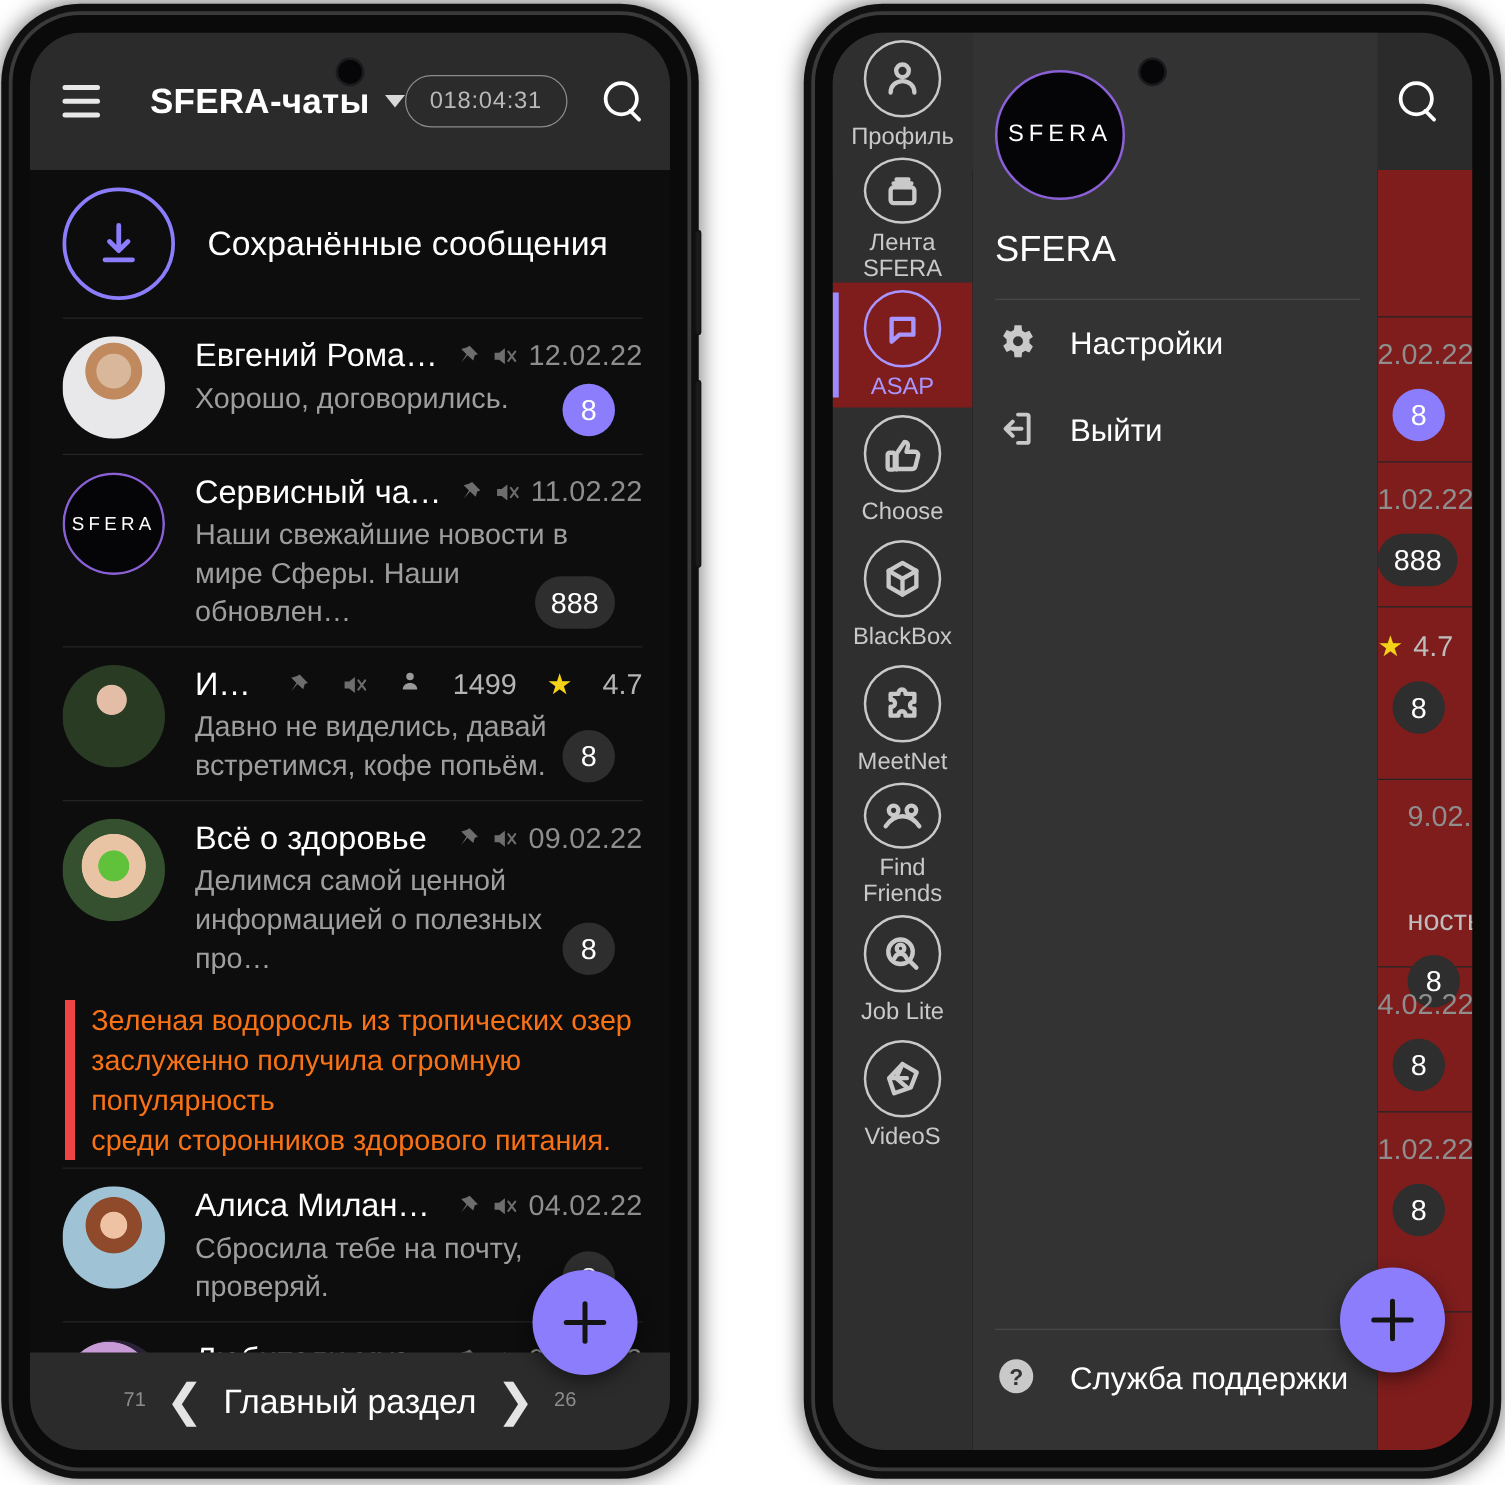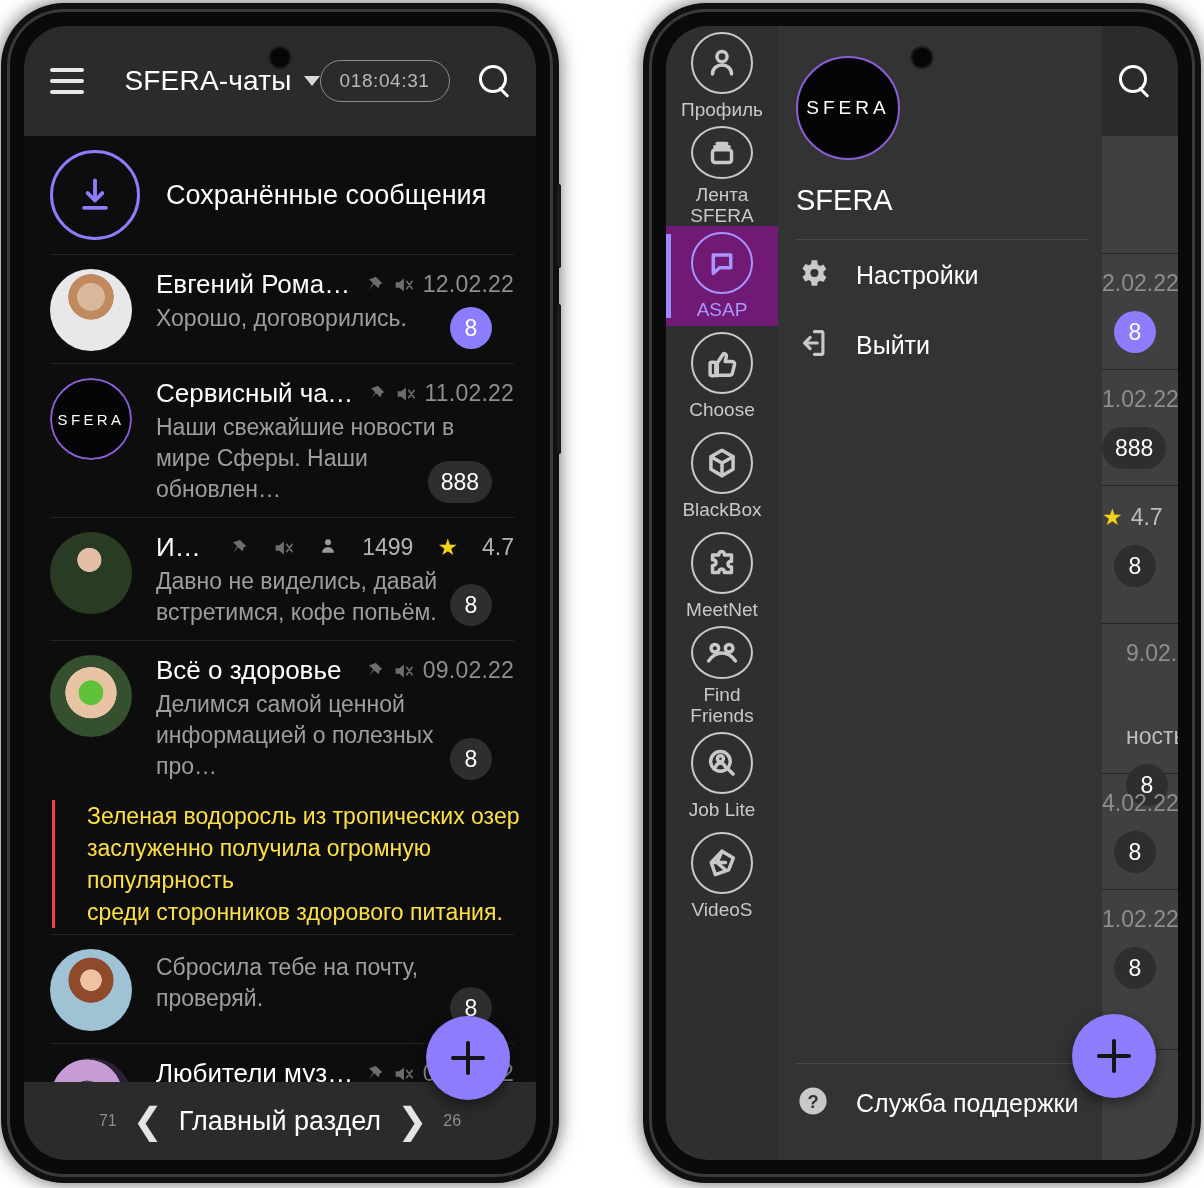--- a/index.html
+++ b/index.html
@@ -19,21 +19,21 @@
   .sidebtn{position:absolute;right:-11px;width:5px;border-radius:3px;background:#1d1d1d;
            box-shadow:inset 0 0 2px #000;}
   .sb1{top:172px;height:84px;}
   .sb2{top:292px;height:150px;}
 
   
   .appbar{position:absolute;left:0;right:0;top:0;height:110px;background:#2b2b2b;
           display:flex;align-items:center;padding:0 26px;box-sizing:border-box;z-index:20;}
   .burger{width:36px;height:26px;display:flex;flex-direction:column;justify-content:space-between;cursor:pointer;}
   .burger i{display:block;height:4px;background:#e8e8e8;border-radius:2px;}
-  .apptitle{margin-left:40px;color:#fff;font-size:28px;letter-spacing:.2px;white-space:nowrap;}
+  .apptitle{margin-left:40px;color:#fff;font-size:28px;letter-spacing:.2px;white-space:nowrap;font-weight:bold;}
   .caret{margin-left:12px;width:0;height:0;border-left:8px solid transparent;
          border-right:8px solid transparent;border-top:10px solid #d8d8d8;align-self:center;}
   .timer{margin-left:auto;border:1.6px solid #8c8c8c;border-radius:24px;
          padding:9px 19px;color:#b9b9b9;font-size:19px;letter-spacing:.6px;}
   .searchico{margin-left:28px;width:34px;height:34px;position:relative;}
   .searchico .ring{position:absolute;left:1px;top:1px;width:22px;height:22px;border:3.4px solid #fff;border-radius:50%;}
   .searchico .hdl{position:absolute;left:21px;top:22px;width:13px;height:3.4px;background:#fff;
                   border-radius:2px;transform:rotate(45deg);transform-origin:left center;}
 
   
@@ -54,22 +54,22 @@
   .date{color:#8e8e8e;font-size:23px;letter-spacing:.2px;}
   .members{color:#b4b4b4;font-size:23px;}
   .rate{color:#b4b4b4;font-size:23px;}
   .star{color:#f5d21a;font-size:23px;}
   .prev{color:#9e9e9e;font-size:23px;line-height:31px;margin-top:3px;
         max-width:330px;white-space:pre-line;}
   .badge{position:absolute;right:22px;border-radius:22px;min-width:42px;height:42px;
          display:flex;align-items:center;justify-content:center;color:#fff;font-size:23px;
          background:#2e2e2e;padding:0 13px;box-sizing:border-box;}
   .badge.accent{background:#8b7dfb;color:#fff;}
-  .quote{margin:6px 0 6px 28px;padding-left:32px;border-left:3px solid #ef4444;
-         color:#fde047;font-size:23px;line-height:32px;white-space:pre-line;}
+  .quote{margin:6px 0 6px 28px;padding-left:13px;border-left:8px solid #ef4444;
+         color:#f97316;font-size:23px;line-height:32px;white-space:pre-line;}
 
   
   .pin{width:20px;height:20px;flex:none;}
   .mute{width:22px;height:22px;flex:none;}
 
   
   .fab{position:absolute;right:26px;bottom:60px;width:84px;height:84px;border-radius:50%;
        background:#8b7dfb;display:flex;align-items:center;justify-content:center;z-index:30;
        box-shadow:0 5px 14px rgba(0,0,0,.45);}
   .fab:before,.fab:after{content:"";position:absolute;background:#141414;border-radius:2px;}
@@ -79,21 +79,21 @@
              display:flex;align-items:center;justify-content:center;gap:16px;z-index:25;}
   .bnum{color:#8d8d8d;font-size:16px;}
   .chev{color:#e4e4e4;font-size:36px;line-height:1;font-weight:bold;}
   .bmain{color:#fff;font-size:27px;}
 
   
   .rail{position:absolute;left:0;top:0;bottom:0;width:112px;background:#2f2f2f;z-index:30;
         overflow:hidden;}
   .rail-item{position:relative;height:100px;display:flex;flex-direction:column;
              align-items:center;justify-content:center;}
-  .rail-item.active{background:#701a75;}
+  .rail-item.active{background:#7f1d1d;}
   .rail-item.active .bar{position:absolute;left:0;top:8px;bottom:8px;width:5px;background:#9b8bff;}
   .ricon{width:58px;height:58px;border-radius:50%;border:2.4px solid #c9c9c9;
          display:flex;align-items:center;justify-content:center;}
   .rail-item.active .ricon{border-color:#a995ff;}
   .rlabel{margin-top:5px;color:#c9c9c9;font-size:19px;text-align:center;line-height:21px;}
   .rail-item.active .rlabel{color:#a995ff;}
 
   .drawer{position:absolute;left:112px;top:0;bottom:0;width:324px;background:#333333;z-index:29;
           display:flex;flex-direction:column;}
   .dw-logo{width:100px;height:100px;border-radius:50%;background:#050508;border:2.4px solid #8b5fd6;
@@ -105,21 +105,21 @@
   .dw-item{display:flex;align-items:center;height:70px;padding-left:18px;gap:26px;}
   .dw-label{color:#fff;font-size:25px;}
   .dw-spacer{flex:1;}
   .dw-bot{padding-bottom:22px;}
 
   .fill{fill:#c9c9c9;}
   .stroke{fill:none;stroke:#c9c9c9;stroke-width:2.2;stroke-linecap:round;stroke-linejoin:round;}
   .strokeP{fill:none;stroke:#a995ff;stroke-width:2.2;stroke-linecap:round;stroke-linejoin:round;}
 
   
-  .p2list{position:absolute;left:436px;right:0;top:110px;bottom:0;background:#404040;overflow:hidden;}
+  .p2list{position:absolute;left:436px;right:0;top:110px;bottom:0;background:#7f1d1d;overflow:hidden;}
   .p2row{position:relative;box-sizing:border-box;border-bottom:1px solid #242424;padding:16px 22px 14px 0;}
   .p2date{color:#8e8e8e;font-size:23px;text-align:left;padding-left:0;}
   .p2badge{margin-top:14px;margin-left:auto;border-radius:22px;min-width:42px;height:42px;
            display:flex;align-items:center;justify-content:center;color:#fff;font-size:23px;
            background:#2e2e2e;padding:0 13px;box-sizing:border-box;width:fit-content;}
   .p2badge.accent{background:#8b7dfb;}
   .p2txt{color:#bdbdbd;font-size:23px;}
 </style>
 </head>
 <body>
@@ -270,20 +270,35 @@
           </div>
           <div class="quote">Зеленая водоросль из тропических озер
 заслуженно получила огромную популярность
 среди сторонников здорового питания.</div>
           <div class="sep"></div>
           <div class="row">
             <div class="av">
               <div style="width:100%;height:100%;background:radial-gradient(circle at 50% 38%,#efc2a4 0 16%,#8e4a2a 17% 34%,#9fc2d4 35% 100%);"></div>
             </div>
             <div class="rbody">
+              <div class="rtop">
+                <span class="rname">Алиса Миланова</span>
+                <span class="meta">
+                  <span style="display:flex;align-items:center;gap:8px;">
+                    <svg class="pin" viewBox="0 0 24 24">
+                      <path d="M14 2l8 8-3 1-1.5 5L12 11l-6 7 5-8-5-5 5-1.5z" fill="#6d6d6d"></path>
+                    </svg>
+                    <svg class="mute" viewBox="0 0 24 24">
+                      <path d="M4 9h4l5-4v14l-5-4H4z" fill="#6d6d6d"></path>
+                      <path d="M16 8l6 8M22 8l-6 8" stroke="#6d6d6d" stroke-width="1.8" fill="none" stroke-linecap="round"></path>
+                    </svg>
+                  </span>
+                  <span class="date">04.02.22</span>
+                </span>
+              </div>
               <div class="prev">Сбросила тебе на почту,
 проверяй.</div>
               <div class="badge" style="bottom:2px;">8</div>
             </div>
           </div>
           <div class="sep"></div>
           <div class="row">
             <div class="av">
               <div style="width:100%;height:100%;background:radial-gradient(circle at 45% 45%,#4a4058 0 22%,#c79bd6 23% 55%,#2b2136 56% 100%);"></div>
             </div>

